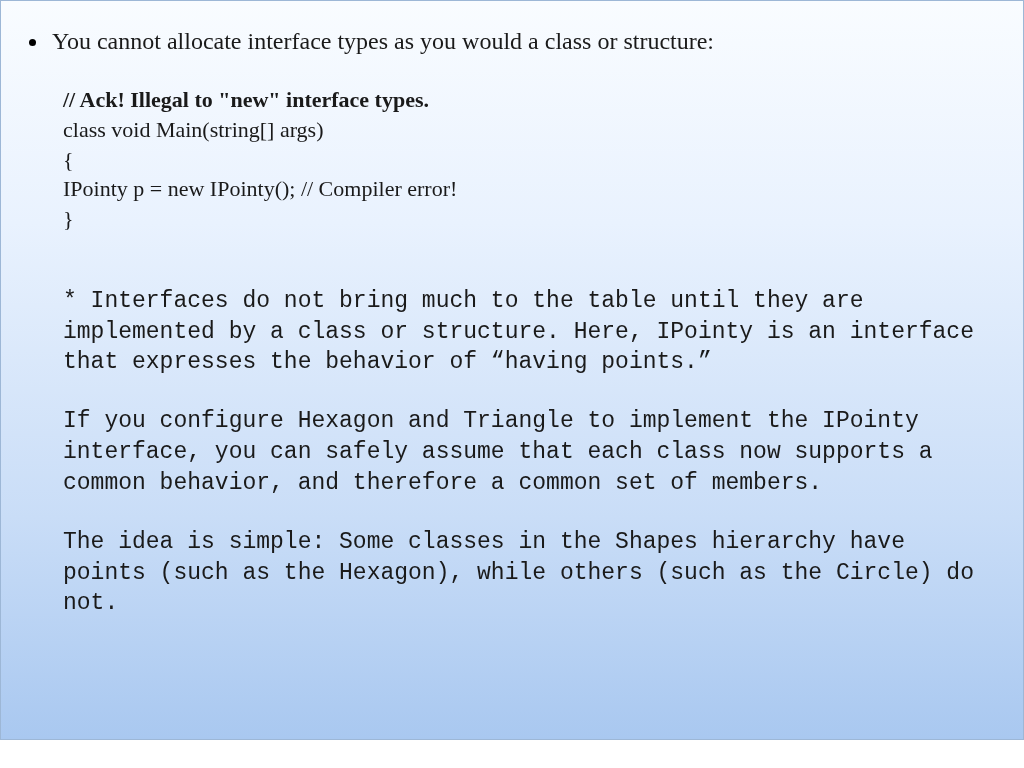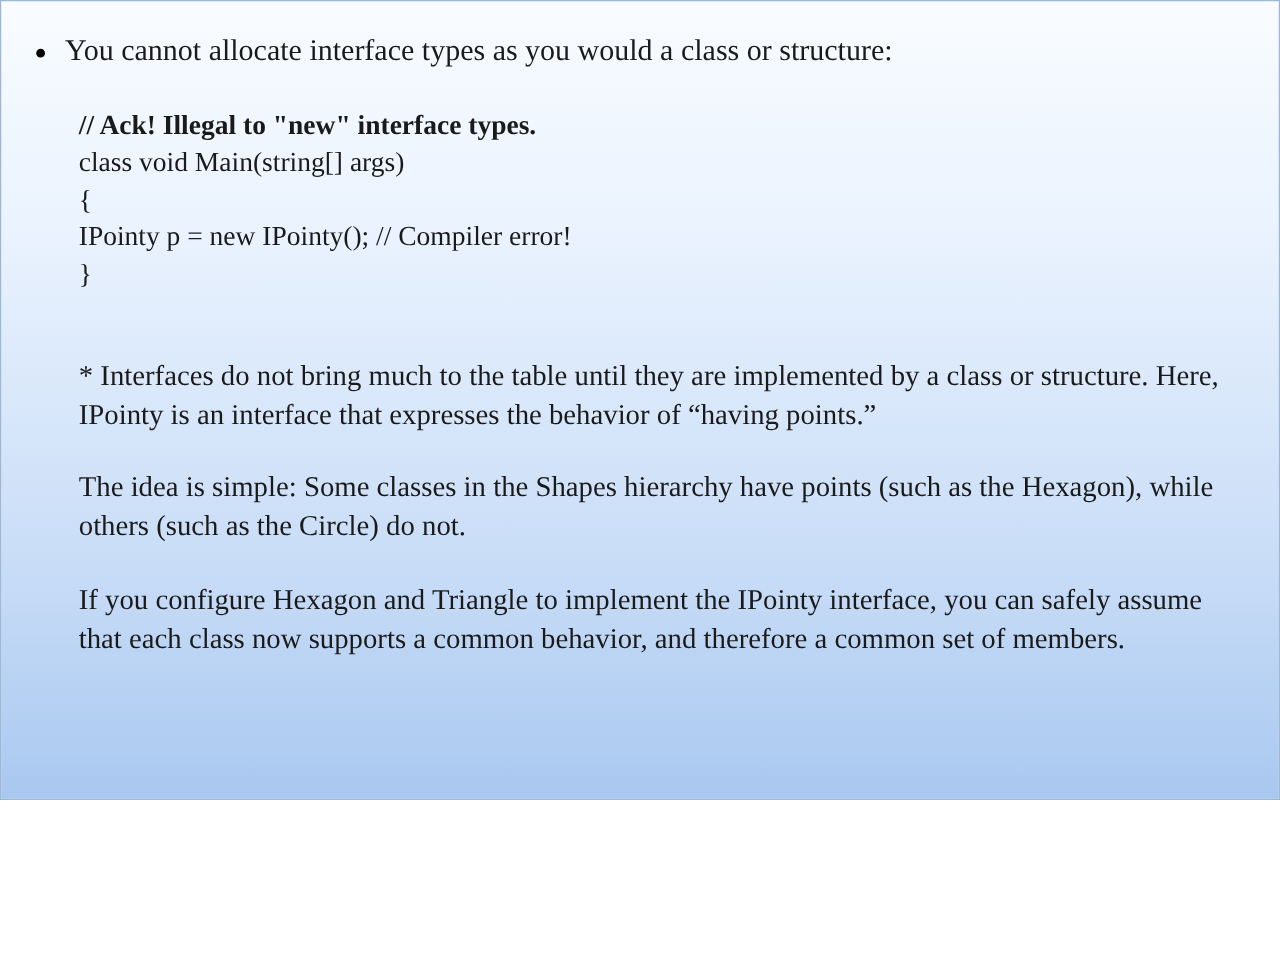--- a/index.html
+++ b/index.html
@@ -7,21 +7,21 @@
     padding: 0;
     width: 1024px;
     height: 768px;
     overflow: hidden;
     font-family: Georgia, 'Times New Roman', serif;
     color: #1a1a1a;
   }
   .slide {
     box-sizing: border-box;
     width: 1024px;
-    height: 640px;
+    height: 740px;
     padding: 24px 44px 24px 24px;
     background: linear-gradient(to bottom, #f9fcff 0%, #e9f2fe 30%, #c9ddf7 70%, #a9c8f0 100%);
     border: 1px solid #9db7d6;
   }
   .bullet-row {
     display: flex;
     align-items: flex-start;
     gap: 16px;
   }
   .bullet-dot {
@@ -44,21 +44,21 @@
     font-family: Georgia, 'Times New Roman', serif;
     font-size: 22px;
     line-height: 1.35;
     white-space: pre;
   }
   .code-bold {
     font-weight: bold;
   }
   .body-text {
     margin: 52px 0 0 38px;
-    font-family: Liberation Serif, serif;
+    font-family: Liberation Mono, monospace;
     font-size: 23px;
     line-height: 1.34;
     max-width: 920px;
   }
   .body-text p {
     margin: 0 0 28px 0;
   }
   .body-text p:last-child {
     margin-bottom: 0;
   }
@@ -73,16 +73,16 @@
   </div>
 
   <div class="code-block"><span class="code-bold">// Ack! Illegal to "new" interface types.</span>
 <span>class void Main(string[] args)</span>
 <span>{</span>
 <span>IPointy p = new IPointy(); // Compiler error!</span>
 <span>}</span></div>
 
   <div class="body-text">
     <p>* Interfaces do not bring much to the table until they are implemented by a class or structure. Here, IPointy is an interface that expresses the behavior of “having points.”</p>
+    <p>If you configure Hexagon and Triangle to implement the IPointy interface, you can safely assume that each class now supports a common behavior, and therefore a common set of members.</p>
     <p>The idea is simple: Some classes in the Shapes hierarchy have points (such as the Hexagon), while others (such as the Circle) do not.</p>
-    <p>If you configure Hexagon and Triangle to implement the IPointy interface, you can safely assume that each class now supports a common behavior, and therefore a common set of members.</p>
   </div>
 </div>
 
 </body></html>

